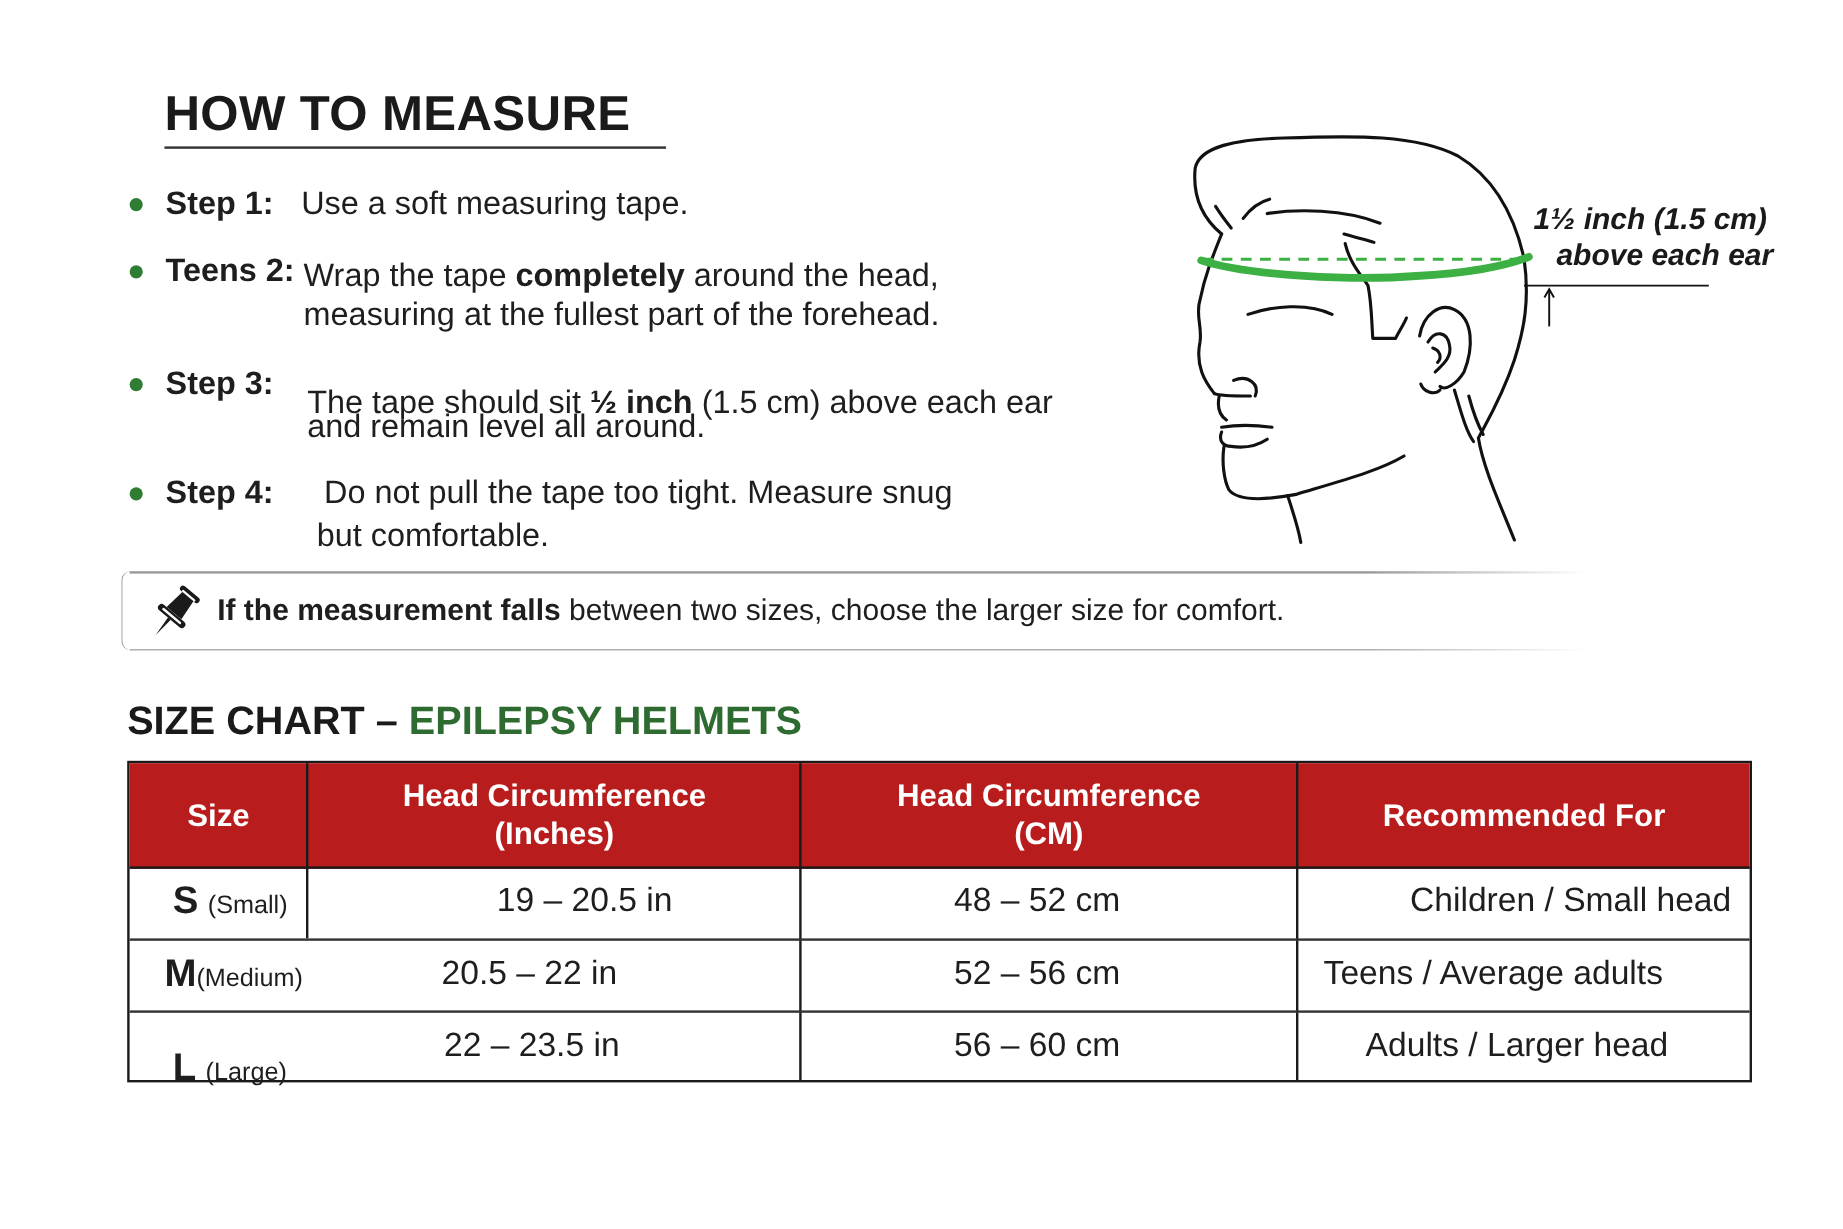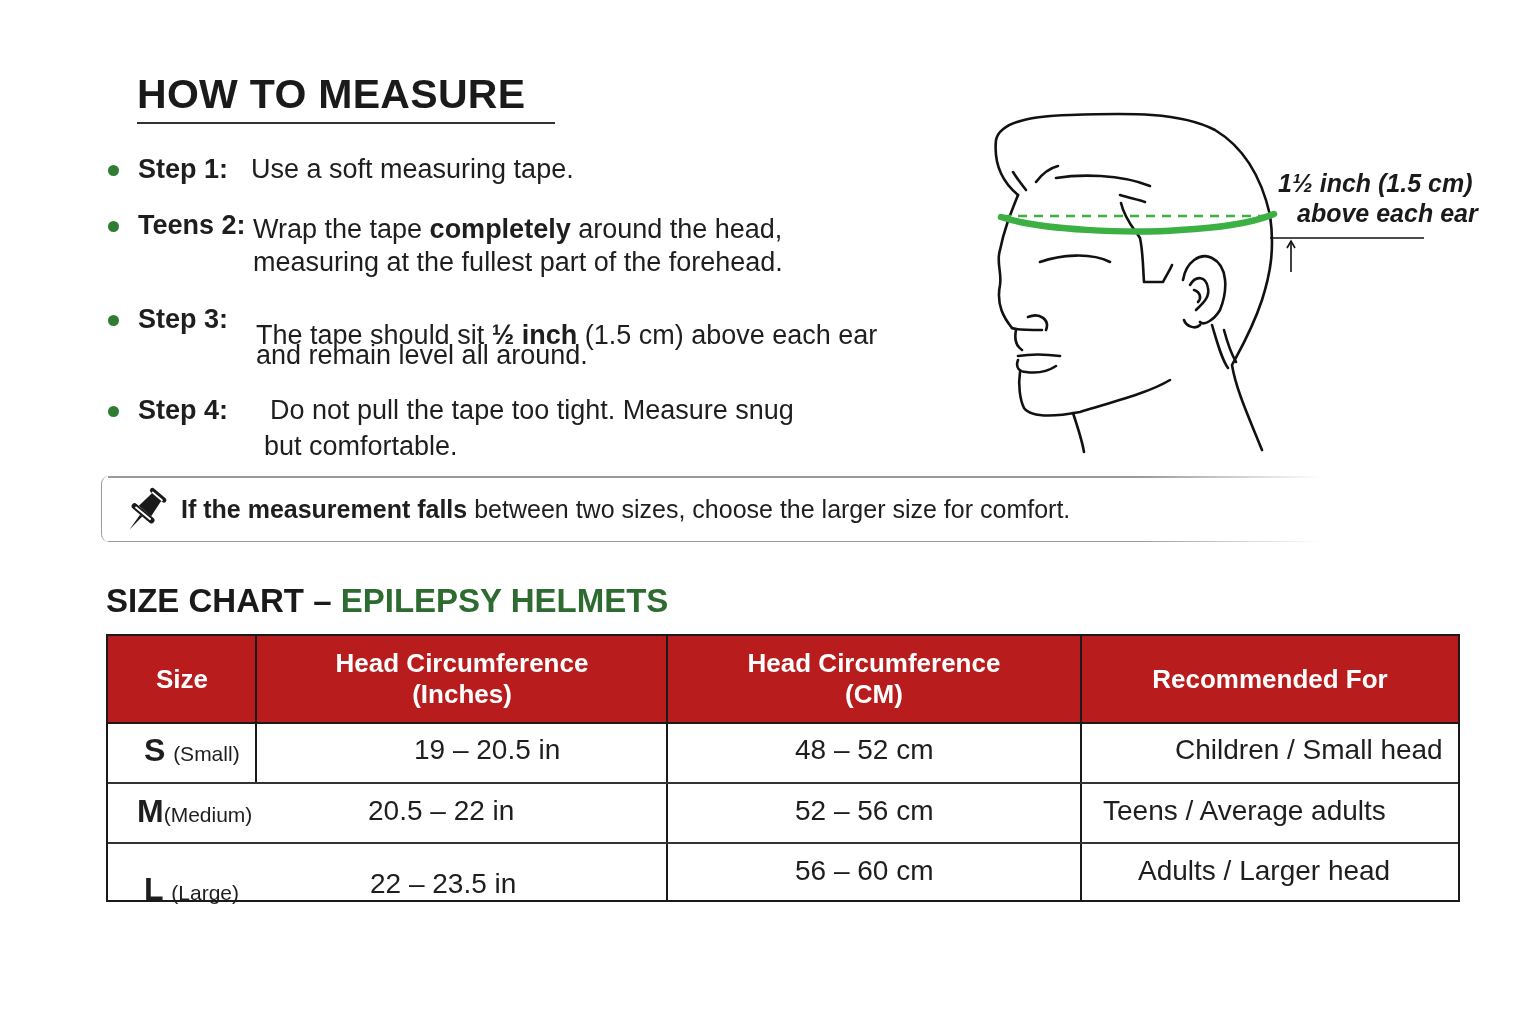--- a/index.html
+++ b/index.html
@@ -217,16 +217,16 @@
   <div class="td" style="left:258px;top:97px;margin-left:48px;">19 – 20.5 in</div>
   <div class="td" style="left:687px;top:97px;">48 – 52 cm</div>
   <div class="td" style="left:1019px;top:97px;margin-left:48px;">Children / Small head</div>
 
   <div class="td" style="left:29px;top:158px;"><span class="size-letter">M</span><span class="size-name">(Medium)</span></div>
   <div class="td" style="left:260px;top:158px;">20.5 – 22 in</div>
   <div class="td" style="left:687px;top:158px;">52 – 56 cm</div>
   <div class="td" style="left:995px;top:158px;">Teens / Average adults</div>
 
   <div class="td" style="left:36px;top:236px;"><span class="size-letter">L</span> <span class="size-name">(Large)</span></div>
-  <div class="td" style="left:262px;top:218px;margin-top:13px;">22 – 23.5 in</div>
+  <div class="td" style="left:262px;top:218px;">22 – 23.5 in</div>
   <div class="td" style="left:687px;top:218px;">56 – 60 cm</div>
   <div class="td" style="left:1030px;top:218px;">Adults / Larger head</div>
 </div>
 
 </body></html>

